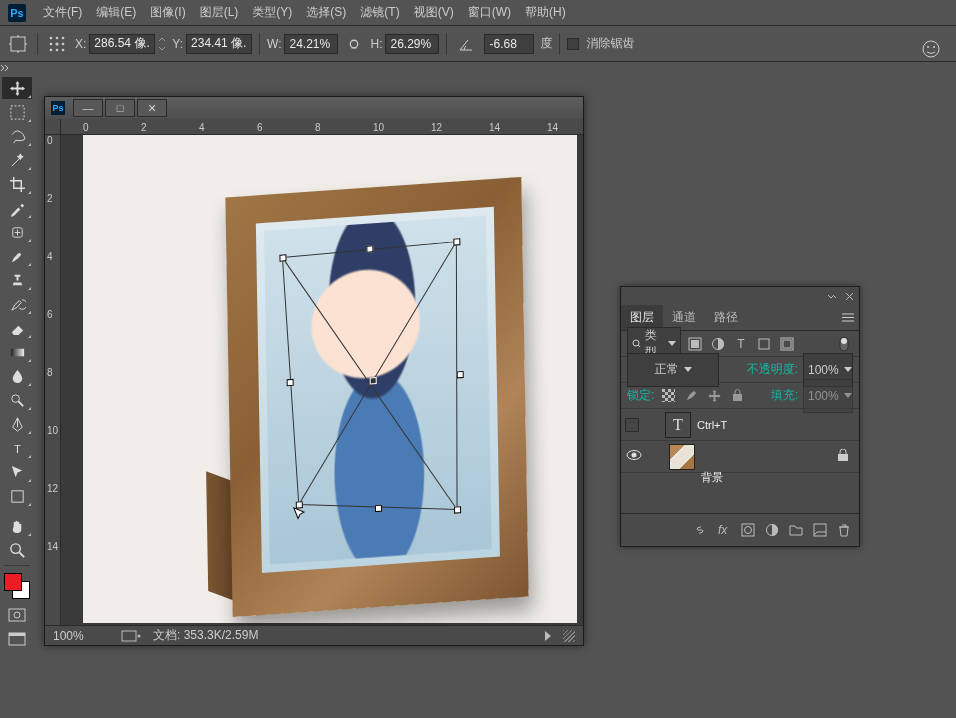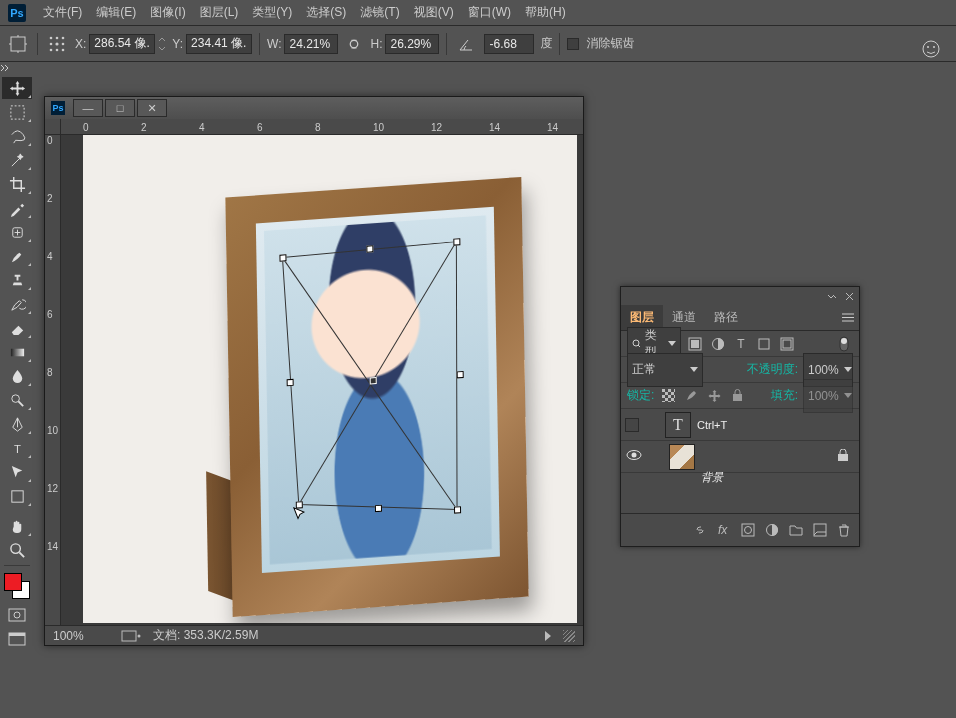--- a/index.html
+++ b/index.html
@@ -68,37 +68,37 @@
 .status .zoom { width:56px;}
 .status .tri-r { margin-left:auto; width:0;height:0;border-top:5px solid transparent;border-bottom:5px solid transparent;border-left:6px solid #bbb;}
 .status .resize { width:12px;height:12px; background:repeating-linear-gradient(135deg,#888 0 1px,transparent 1px 3px);}
 
 
 .panel { position:absolute; left:620px; top:286px; width:240px; background:#4a4a4a; border:1px solid #1e1e1e; box-shadow:0 0 6px rgba(0,0,0,.5);}
 .panel-head { height:18px; display:flex; align-items:center; justify-content:flex-end; background:#4a4a4a; padding:0 4px; gap:6px;}
 .panel-head svg{width:11px;height:11px;}
 .tabs { display:flex; background:#4a4a4a; border-bottom:1px solid #2a2a2a;}
 .tab { padding:4px 9px; color:#bbb;}
-.tab.on { background:#3c3c3c; color:#fdba74;font-weight:bold;}
+.tab.on { background:#3c3c3c; color:#e5e5e5;}
 .tab-menu { margin-left:auto; width:22px; display:flex; align-items:center; justify-content:center;}
 .prow { display:flex; align-items:center; height:26px; padding:0 6px; gap:5px; border-bottom:1px solid #393939;}
 .select { height:20px; background:#3f3f3f; border:1px solid #2a2a2a; color:#e6e6e6; padding:16px 4px; display:flex; align-items:center; gap:5px;}
 .icon-btn { width:18px; height:18px; display:flex; align-items:center; justify-content:center;}
 .prow .spacer{flex:1;}
 .layers { max-height:200px; }
 .layer { display:flex; align-items:center; height:32px; border-bottom:1px solid #393939; padding:0 4px; gap:6px;}
 .layer.sel { background:#5a7290;}
 .eye { width:18px; text-align:center; color:#ddd;}
 .empty-eye { width:14px; height:14px; border:1px solid #2a2a2a; background:#454545;}
 .thumb { width:26px; height:26px; background:#fff; border:1px solid #222; display:flex; align-items:center; justify-content:center; font-size:12px; color:#333; position:relative;}
 .thumb.checker { background:repeating-conic-gradient(#ccc 0 25%,#fff 0 50%) 0 0/10px 10px;}
 .thumb.checker::after{content:""; position:absolute; right:-2px; bottom:-2px; width:10px;height:10px; background:#6f89af; border:1px solid #222;}
 .thumb.frame-th{ background:linear-gradient(135deg,#b88856 30%,#e8e2d7 30% 70%,#a47745 70%); }
 .layer-name { flex:1; color:#eee; font-size:11px; overflow:hidden; text-overflow:ellipsis; white-space:nowrap;}
-.layer .italic{font-style:italic;margin-top:42px;}
+.layer .italic{margin-top:42px;}
 .lock { color:#ccc; margin-right:6px;}
 .panel-foot { height:24px; display:flex; align-items:center; justify-content:flex-end; gap:10px; padding:16px 8px; border-top:1px solid #2a2a2a; background:#4a4a4a;}
 .panel-foot svg { width:14px; height:14px; }
 .layers-spacer{height:40px;}
 .arrow{display:inline-block;width:0;height:0;}
 .arrow.down{border-left:4px solid transparent;border-right:4px solid transparent;border-top:5px solid #ccc;}
 .arrow.right{border-top:4px solid transparent;border-bottom:4px solid transparent;border-left:5px solid #ccc;}
 .dimlbl{color:#14b8a6;}
 </style>
 </head>
@@ -475,21 +475,21 @@
       </div>
     <div class="spacer"></div>
     <div class="icon-btn">
         <svg width="10" height="16">
           <rect x="1" y="1" width="8" height="14" rx="4" fill="#666" stroke="#333"></rect>
           <rect x="2" y="2" width="6" height="6" rx="3" fill="#ddd"></rect>
         </svg>
       </div>
   </div>
   <div class="prow">
-    <div class="select" style="width:76px;justify-content:space-between">
+    <div class="select" style="width:92px;justify-content:center">
         <span>正常</span>
         <span class="arrow down"></span>
       </div>
     <div class="spacer"></div>
     <span class="dimlbl">不透明度:</span>
     <div class="select" style="width:50px;justify-content:space-between">
         <span>100%</span>
         <span class="arrow down"></span>
       </div>
   </div>

